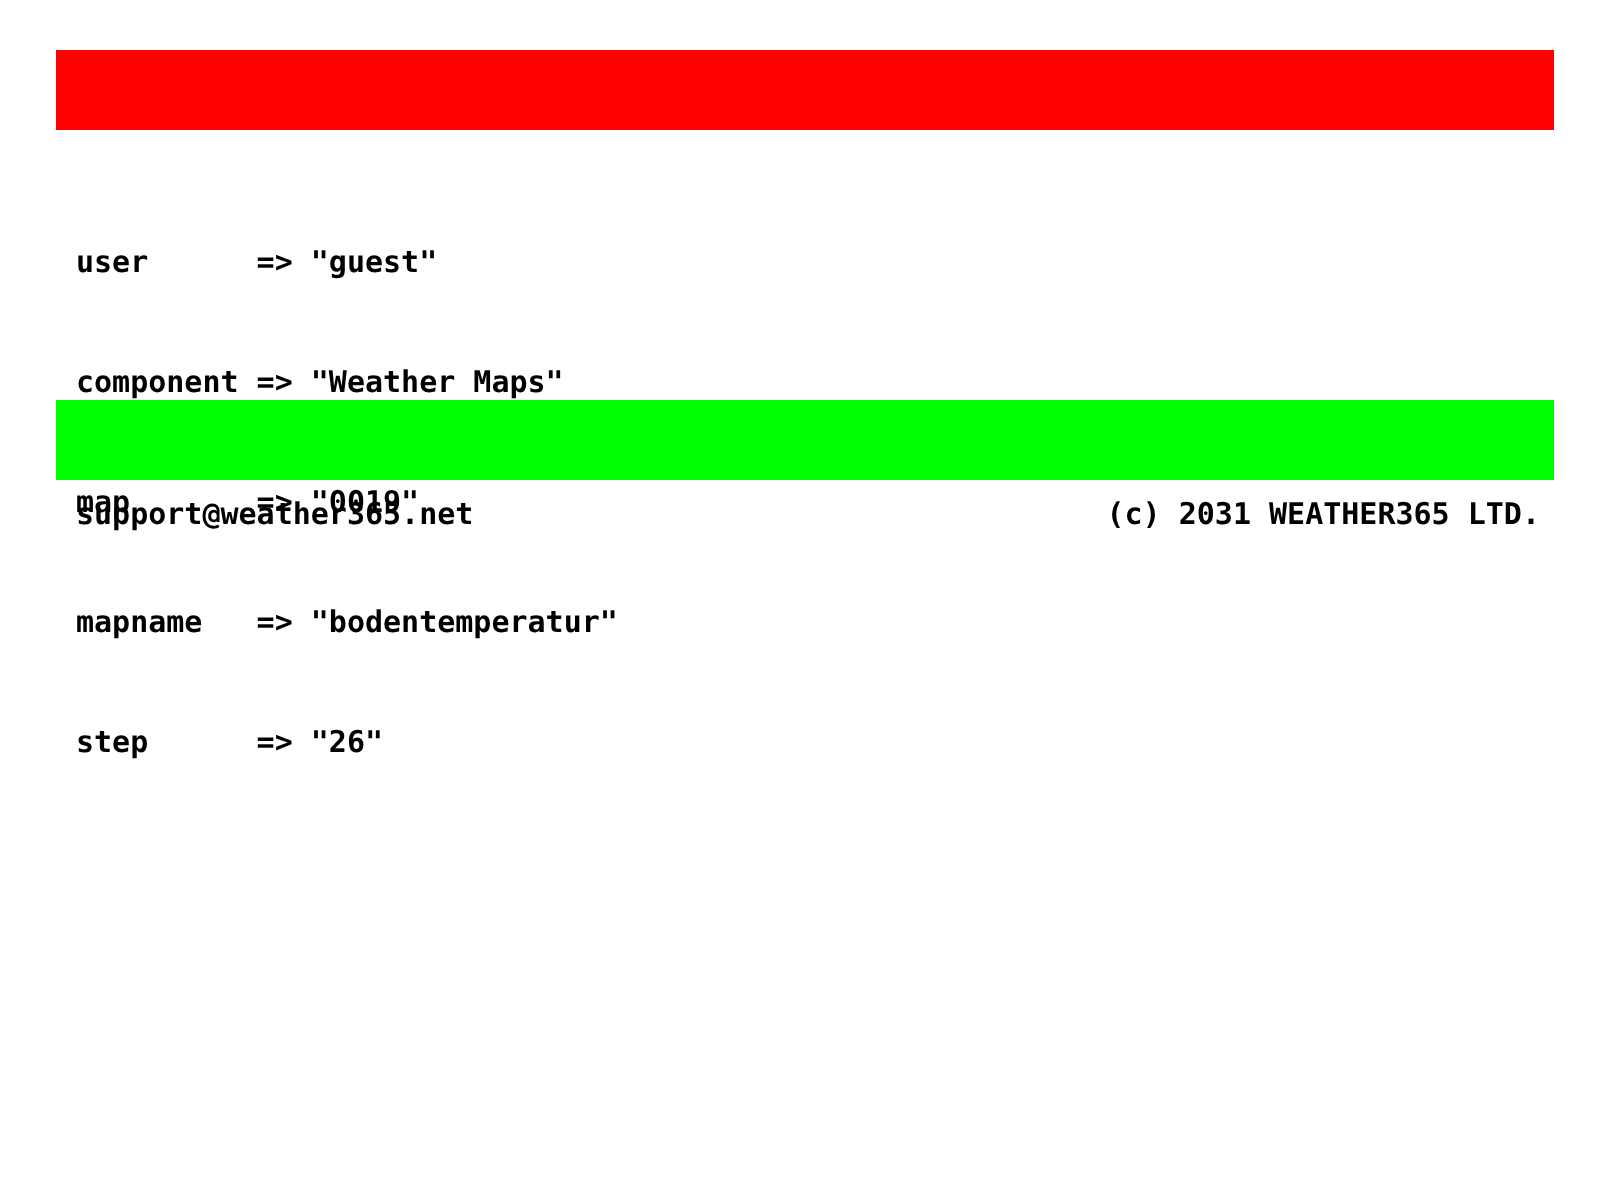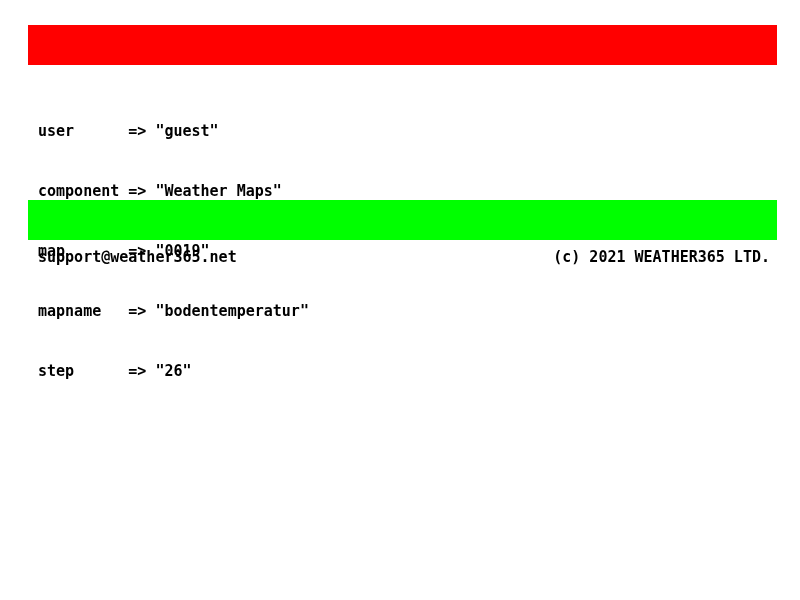--- a/index.html
+++ b/index.html
@@ -65,14 +65,14 @@
   <div>step      =&gt; "26"</div>
 </div>
 
 <div class="banner banner-green" style="background-color: rgb(0, 255, 0);">
   
   
 </div>
 
 <div class="footer-row">
   <span>support@weather365.net</span>
-  <span>(c) 2021 WEATHER365 LTD.</span>
+  <span>(c) 2031 WEATHER365 LTD.</span>
 </div>
 
 </body></html>

